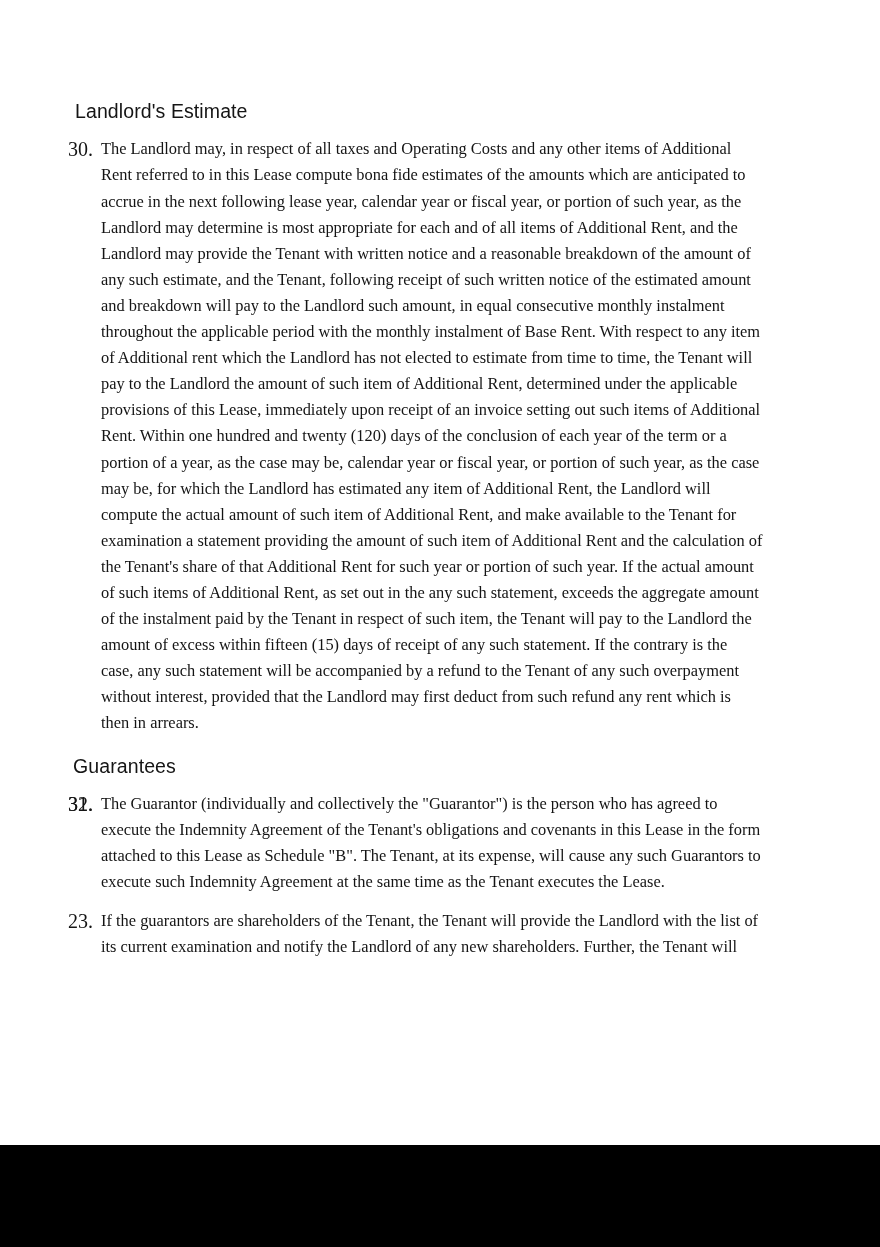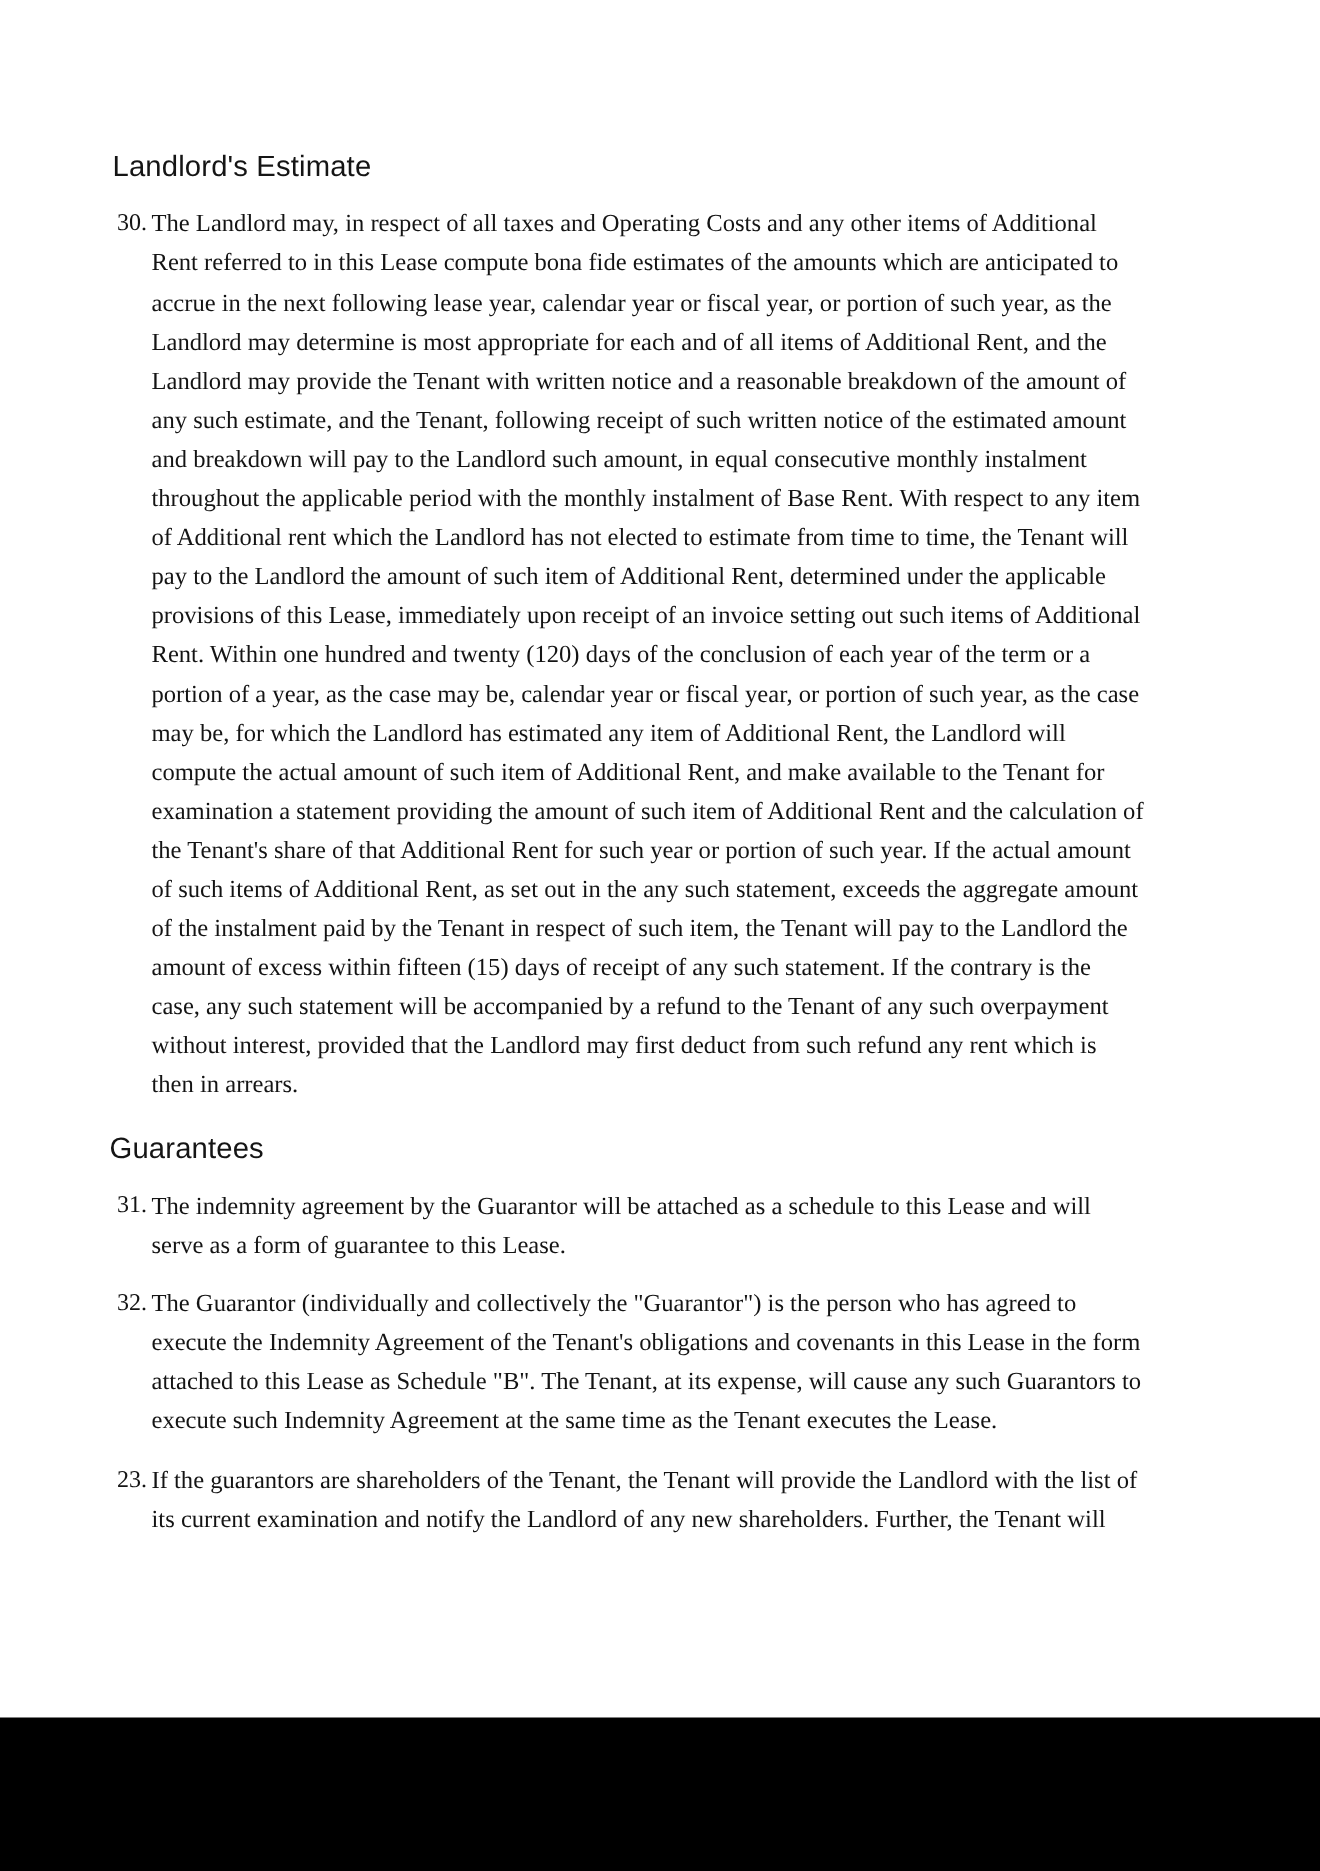--- a/index.html
+++ b/index.html
@@ -52,23 +52,23 @@
     text-align: left;
   }
   .clause:last-child {
     margin-bottom: 0;
   }
   .clause-num {
     position: absolute;
     left: 68px;
     top: 0;
     width: 30px;
-    text-align: right;
+    text-align: left;
     font-family: "Liberation Serif", serif;
-    font-size: 16px;
+    font-size: 20px;
     color: #141414;
     line-height: 26.1px;
   }
   .clause-body {
     display: block;
   }
   #bottom-band {
     position: absolute;
     left: 0;
     bottom: 0;
@@ -90,21 +90,20 @@
         <span class="clause-num">30.</span>
         <span class="clause-body">The Landlord may, in respect of all taxes and Operating Costs and any other items of Additional Rent referred to in this Lease compute bona fide estimates of the amounts which are anticipated to accrue in the next following lease year, calendar year or fiscal year, or portion of such year, as the Landlord may determine is most appropriate for each and of all items of Additional Rent, and the Landlord may provide the Tenant with written notice and a reasonable breakdown of the amount of any such estimate, and the Tenant, following receipt of such written notice of the estimated amount and breakdown will pay to the Landlord such amount, in equal consecutive monthly instalment throughout the applicable period with the monthly instalment of Base Rent.  With respect to any item of Additional rent which the Landlord has not elected to estimate from time to time, the Tenant will pay to the Landlord the amount of such item of Additional Rent, determined under the applicable provisions of this Lease, immediately upon receipt of an invoice setting out such items of Additional Rent.  Within one hundred and twenty (120) days of the conclusion of each year of the term or a portion of a year, as the case may be, calendar year or fiscal year, or portion of such year, as the case may be, for which the Landlord has estimated any item of Additional Rent, the Landlord will compute the actual amount of such item of Additional Rent, and make available to the Tenant for examination a statement providing the amount of such item of Additional Rent and the calculation of the Tenant's share of that Additional Rent for such year or portion of such year.  If the actual amount of such items of Additional Rent, as set out in the any such statement, exceeds the aggregate amount of the instalment paid by the Tenant in respect of such item, the Tenant will pay to the Landlord the amount of excess within fifteen (15) days of receipt of any such statement.  If the contrary is the case, any such statement will be accompanied by a refund to the Tenant of any such overpayment without interest, provided that the Landlord may first deduct from such refund any rent which is then in arrears.</span>
       </li>
     </ol>
 
     <h2 class="section-heading second">Guarantees</h2>
 
     <ol class="clause-list">
       <li class="clause">
         <span class="clause-num">31.</span>
-        <span class="clause-body">The indemnity agreement by the Guarantor will be attached as a schedule to this Lease and will serve as a form of guarantee to this Lease.</span>
       </li>
       <li class="clause">
         <span class="clause-num">32.</span>
         <span class="clause-body">The Guarantor (individually and collectively the "Guarantor") is the person who has agreed to execute the Indemnity Agreement of the Tenant's obligations and covenants in this Lease in the form attached to this Lease as Schedule "B".  The Tenant, at its expense, will cause any such Guarantors to execute such Indemnity Agreement at the same time as the Tenant executes the Lease.</span>
       </li>
       <li class="clause">
         <span class="clause-num">23.</span>
         <span class="clause-body">If the guarantors are shareholders of the Tenant, the Tenant will provide the Landlord with the list of its current examination and notify the Landlord of any new shareholders. Further, the Tenant will</span>
       </li>
     </ol>

